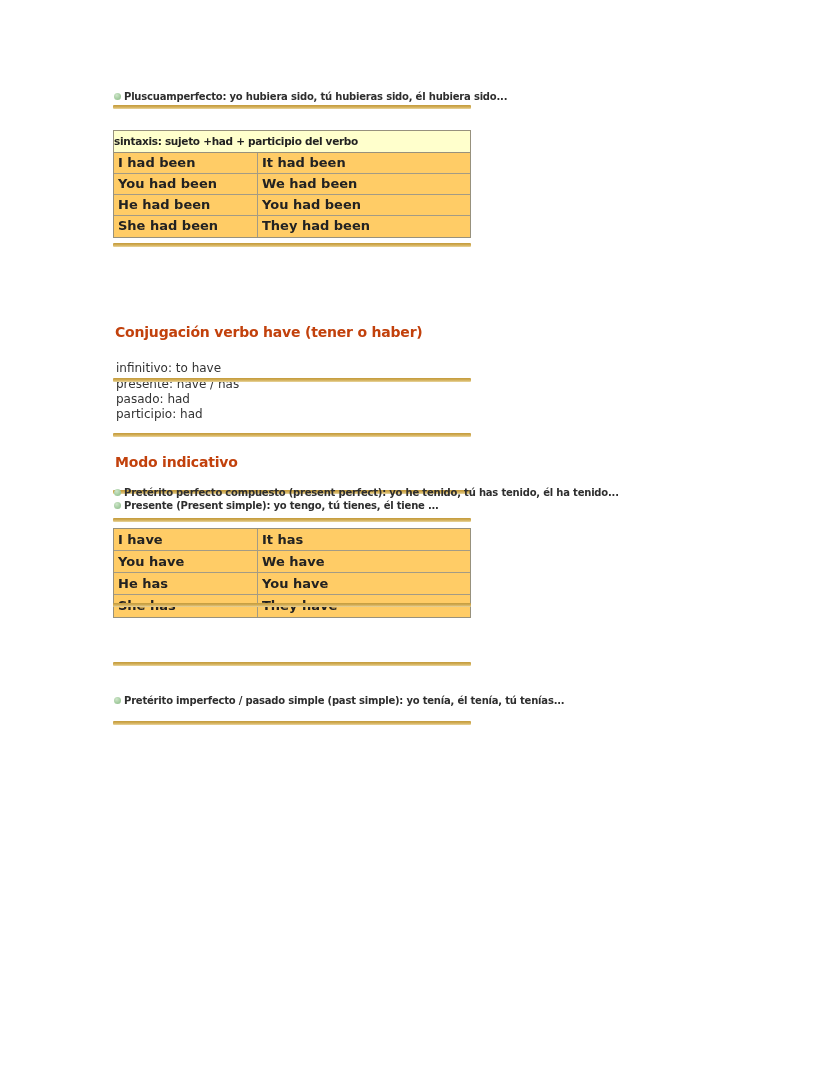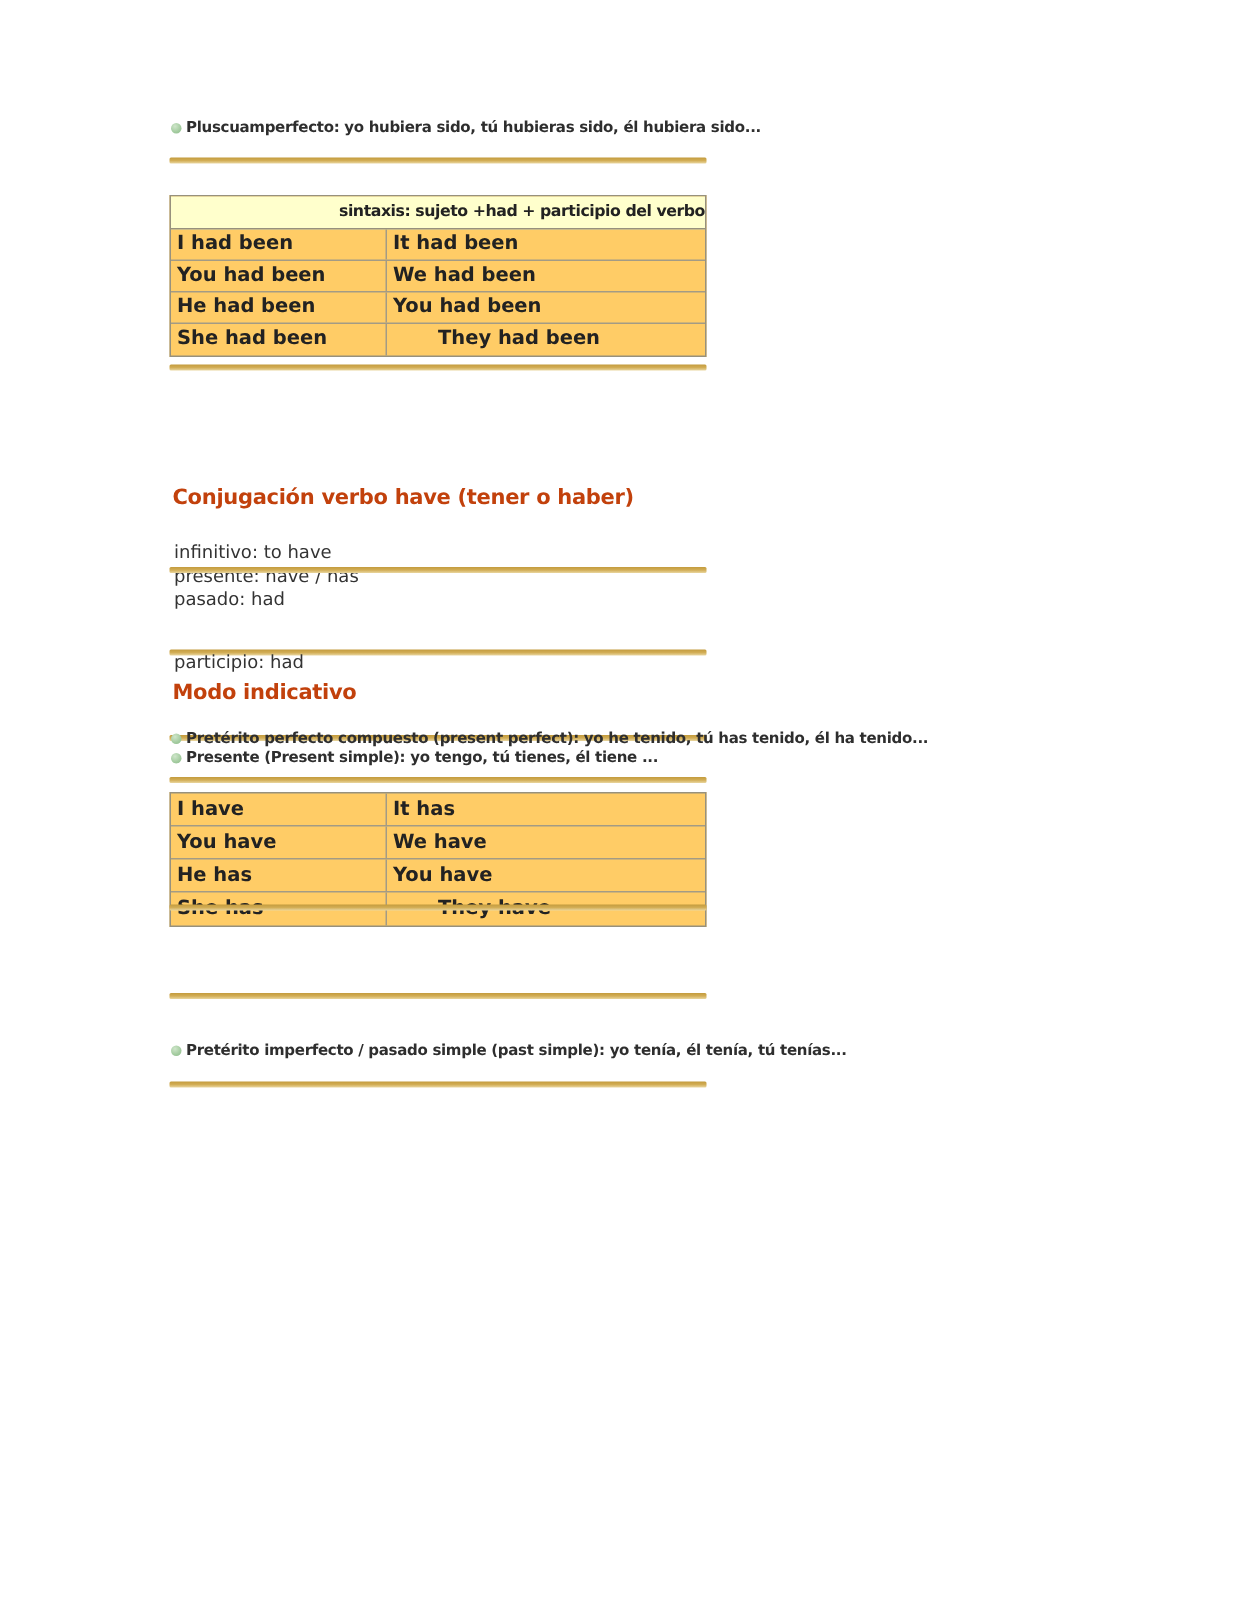--- a/index.html
+++ b/index.html
@@ -36,41 +36,41 @@
     position:absolute;left:116px;font-size:12px;color:#333;height:14px;line-height:14px;
     white-space:nowrap;z-index:2;
   }
   
   .gtable{
     position:absolute;width:358px;border:1px solid #97917d;background:#ffcc66;z-index:1;
     box-sizing:border-box;
   }
   .thead{
     height:21px;line-height:21px;background:#ffffcc;border-bottom:1px solid #97917d;
-    text-align:right;font-size:10.5px;font-weight:bold;color:#222;letter-spacing:-0.3px;
+    text-align:left;font-size:10.5px;font-weight:bold;color:#222;letter-spacing:-0.3px;
     white-space:nowrap;overflow:hidden;
   }
   .trow{display:flex;box-sizing:border-box;border-bottom:1px solid #a39b85;}
-  .trow:last-child{border-bottom:none;gap:30px;}
+  .trow:last-child{border-bottom:none;}
   .t1 .trow{height:21px;line-height:20px;}
   .t2 .trow{height:22px;line-height:21px;}
   .tcell{
     box-sizing:border-box;font-size:13px;font-weight:bold;color:#222;
     padding-left:4px;white-space:nowrap;overflow:hidden;
   }
   .c1{width:144px;border-right:1px solid #a39b85;}
   .c2{flex:1;}
 </style>
 </head>
 <body>
 
 <div class="page">
 
   <div class="goldrule z-behind" style="top:105px;"></div>
-  <div class="bullet-line" style="left:113px;top:79px;">
+  <div class="bullet-line" style="left:113px;top:90px;">
     <span class="dot"></span>
     <span class="btxt">Pluscuamperfecto: yo hubiera sido, tú hubieras sido, él hubiera sido...</span>
   </div>
 
   <div class="gtable t1" style="left:113px;top:130px;">
     <div class="thead">sintaxis: sujeto +had + participio del verbo</div>
     <div class="trow">
       <div class="tcell c1">I had been</div>
       <div class="tcell c2">It had been</div>
     </div>
@@ -89,21 +89,21 @@
   </div>
 
   <div class="goldrule" style="top:243px;"></div>
 
   <div class="h1" style="left:115px;top:324px;">Conjugación verbo have (tener o haber)</div>
 
   <div class="conj-line" style="top:361px;">infinitivo: to have</div>
   <div class="conj-line" style="top:377px;">presente: have / has</div>
   <div class="goldrule z-over" style="top:378px;"></div>
   <div class="conj-line" style="top:392px;">pasado: had</div>
-  <div class="conj-line" style="top:407px;margin-top:27px;">participio: had</div>
+  <div class="conj-line" style="top:407px;">participio: had</div>
   <div class="goldrule" style="top:433px;"></div>
 
   <div class="h1" style="left:115px;top:454px;">Modo indicativo</div>
 
   <div class="goldrule z-behind" style="top:490px;"></div>
   <div class="bullet-line" style="left:113px;top:486px;">
     <span class="dot"></span>
     <span class="btxt">Pretérito perfecto compuesto (present perfect): yo he tenido, tú has tenido, él ha tenido...</span>
   </div>
   <div class="bullet-line" style="left:113px;top:499px;">

